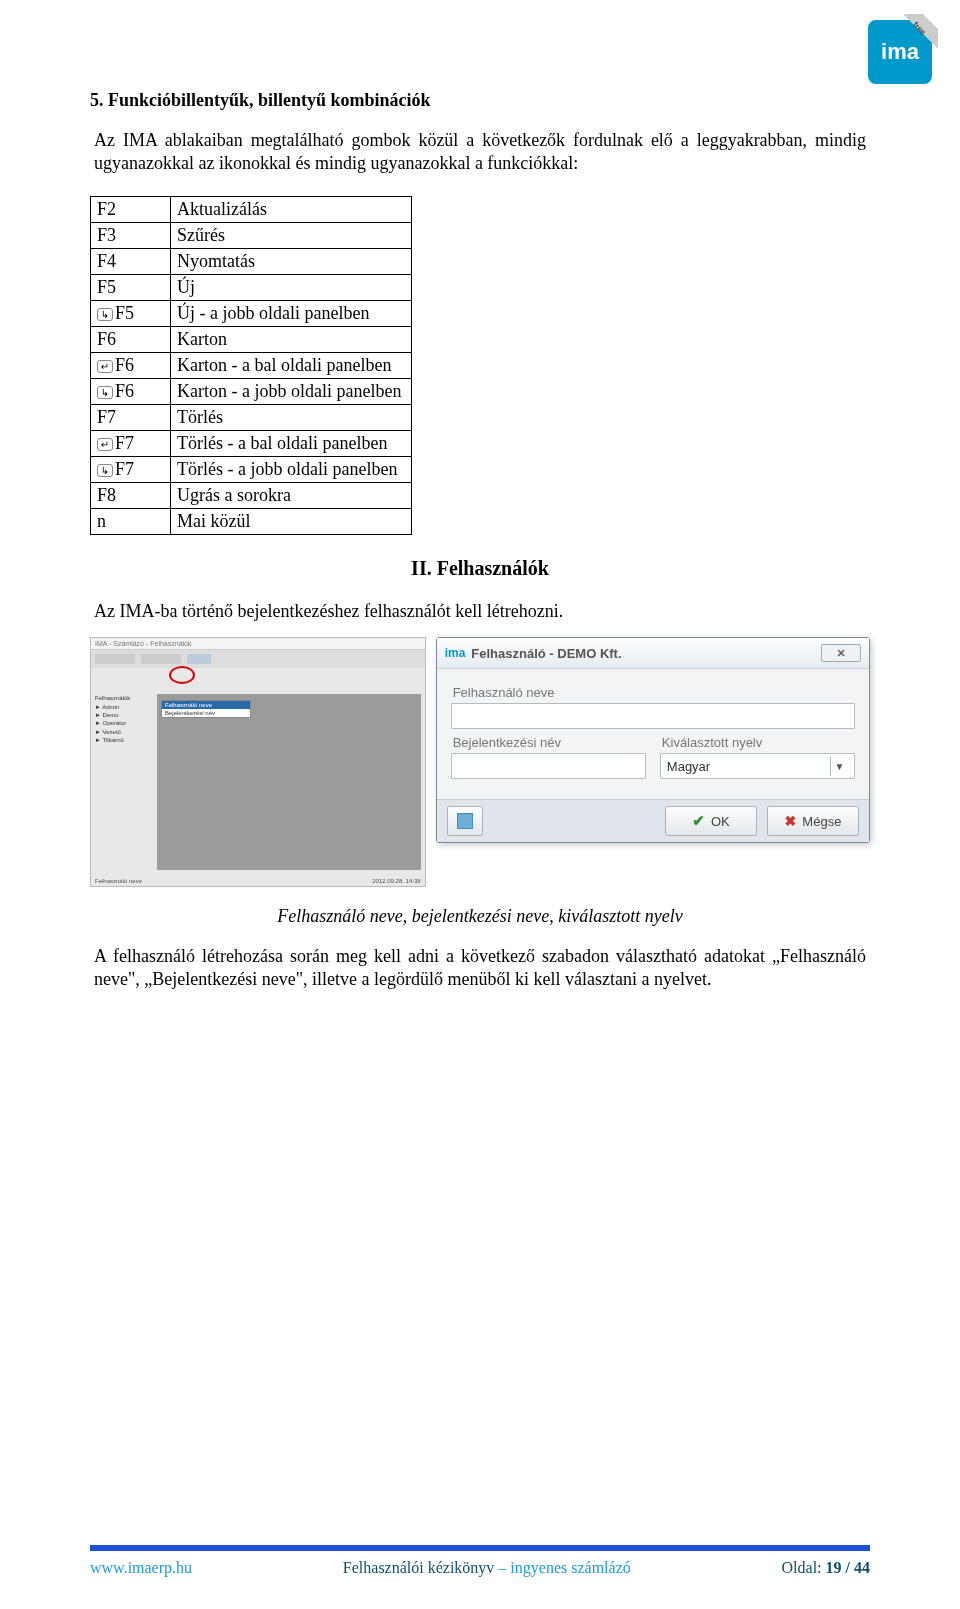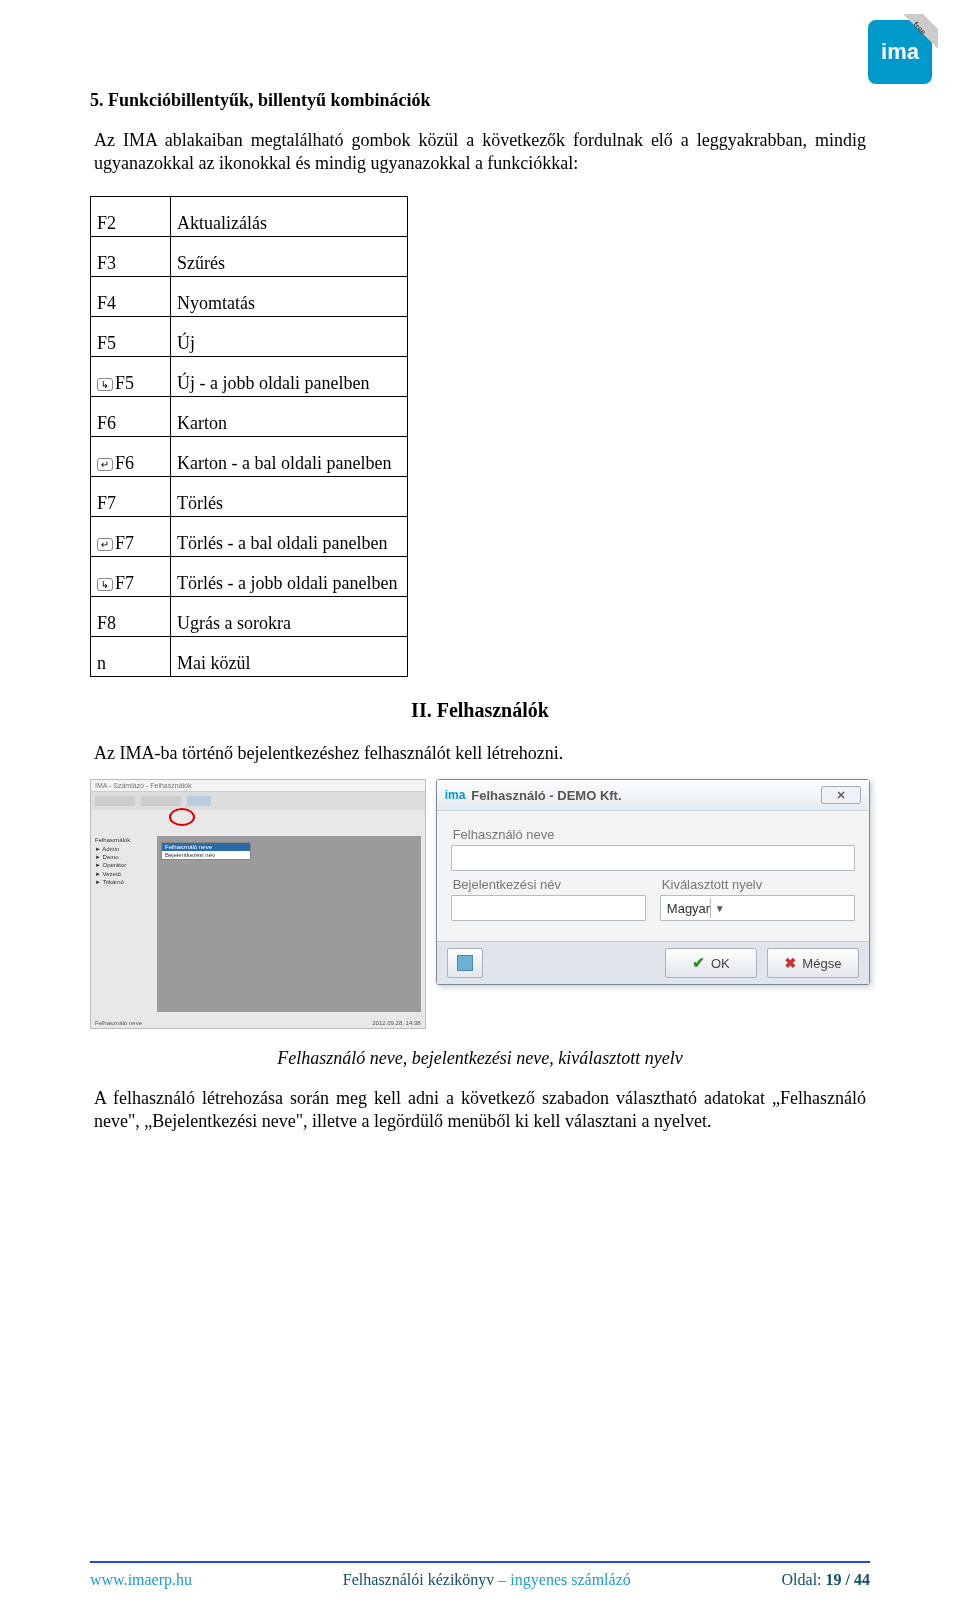--- a/index.html
+++ b/index.html
@@ -57,21 +57,21 @@
     margin-bottom: 18px;
   }
   p { text-align: justify; margin: 10px 4px; line-height: 1.3; }
   table.keys {
     border-collapse: collapse;
     margin: 20px 0 22px 0;
     font-size: 18px;
   }
   table.keys td {
     border: 1px solid #000;
-    padding: 16px 10px 2px 6px;
+    padding: 2px 10px 2px 6px;
     vertical-align: middle;
     white-space: nowrap;
   }
   table.keys td:first-child { width: 80px; }
   .kglyph {
     display: inline-block;
     border: 1px solid #888;
     border-radius: 3px;
     width: 16px; height: 13px;
     font-size: 10px;
@@ -152,21 +152,21 @@
     height: 26px;
     border: 1px solid #b3bcc5;
     background: #fff;
     padding: 2px 6px;
     font-size: 13px;
     color:#333;
     border-radius: 1px;
   }
   .dlg .row2 { display:flex; gap:14px; }
   .dlg .row2 > div { flex:1; }
-  .dlg .select { display:flex; align-items:center; }
+  .dlg .select { display:flex; align-items:center; justify-content:space-between; }
   .dlg .select .arrow {
     width:18px; height:20px; border-left:1px solid #b3bcc5;
     display:flex; align-items:center; justify-content:center;
     color:#555; font-size:10px;
   }
   .dlg .btnbar {
     margin-top: 16px;
     background: #dfe5eb;
     border-top: 1px solid #c5ced6;
     padding: 6px 10px;
@@ -187,22 +187,22 @@
   .dlg .dummybtn {
     height:30px; width:36px;
     border:1px solid #a7b2bc; border-radius:2px;
     background:linear-gradient(#fdfdfd,#e3e7eb);
     display:flex; align-items:center; justify-content:center;
   }
   .tick { color:#2e8f2e; font-size:15px; font-weight:bold; }
   .cross { color:#c33; font-size:14px; font-weight:bold; }
   .caption { font-style: italic; text-align:center; margin: 18px 0 16px 0; }
   .footer {
-    position:absolute; bottom:20px; left:90px; right:90px;
-    border-top: 2px solid #1d4ed8;
+    position:absolute; bottom:32px; left:90px; right:90px;
+    border-top: 6px solid #1d4ed8;
     padding-top: 8px;
     display:flex; justify-content:space-between; align-items:baseline;
     font-family: "Comic Sans MS", "Segoe Script", cursive;
     font-size: 16px;
   }
   .footer .l { color:#1f9bd6; }
   .footer .c { color:#0f4e6e; }
   .footer .c .sub { color:#1f9bd6; }
   .footer .r { color:#0f4e6e; }
 </style>
@@ -242,20 +242,24 @@
           <td><span class="kglyph">↳</span><span>F5</span></td>
           <td>Új - a jobb oldali panelben</td>
         </tr>
         <tr>
           <td><span>F6</span></td>
           <td>Karton</td>
         </tr>
         <tr>
           <td><span class="kglyph">↵</span><span>F6</span></td>
           <td>Karton - a bal oldali panelben</td>
+        </tr>
+        <tr>
+          <td><span class="kglyph">↳</span><span>F6</span></td>
+          <td>Karton - a jobb oldali panelben</td>
         </tr>
         <tr>
           <td><span>F7</span></td>
           <td>Törlés</td>
         </tr>
         <tr>
           <td><span class="kglyph">↵</span><span>F7</span></td>
           <td>Törlés - a bal oldali panelben</td>
         </tr>
         <tr>

